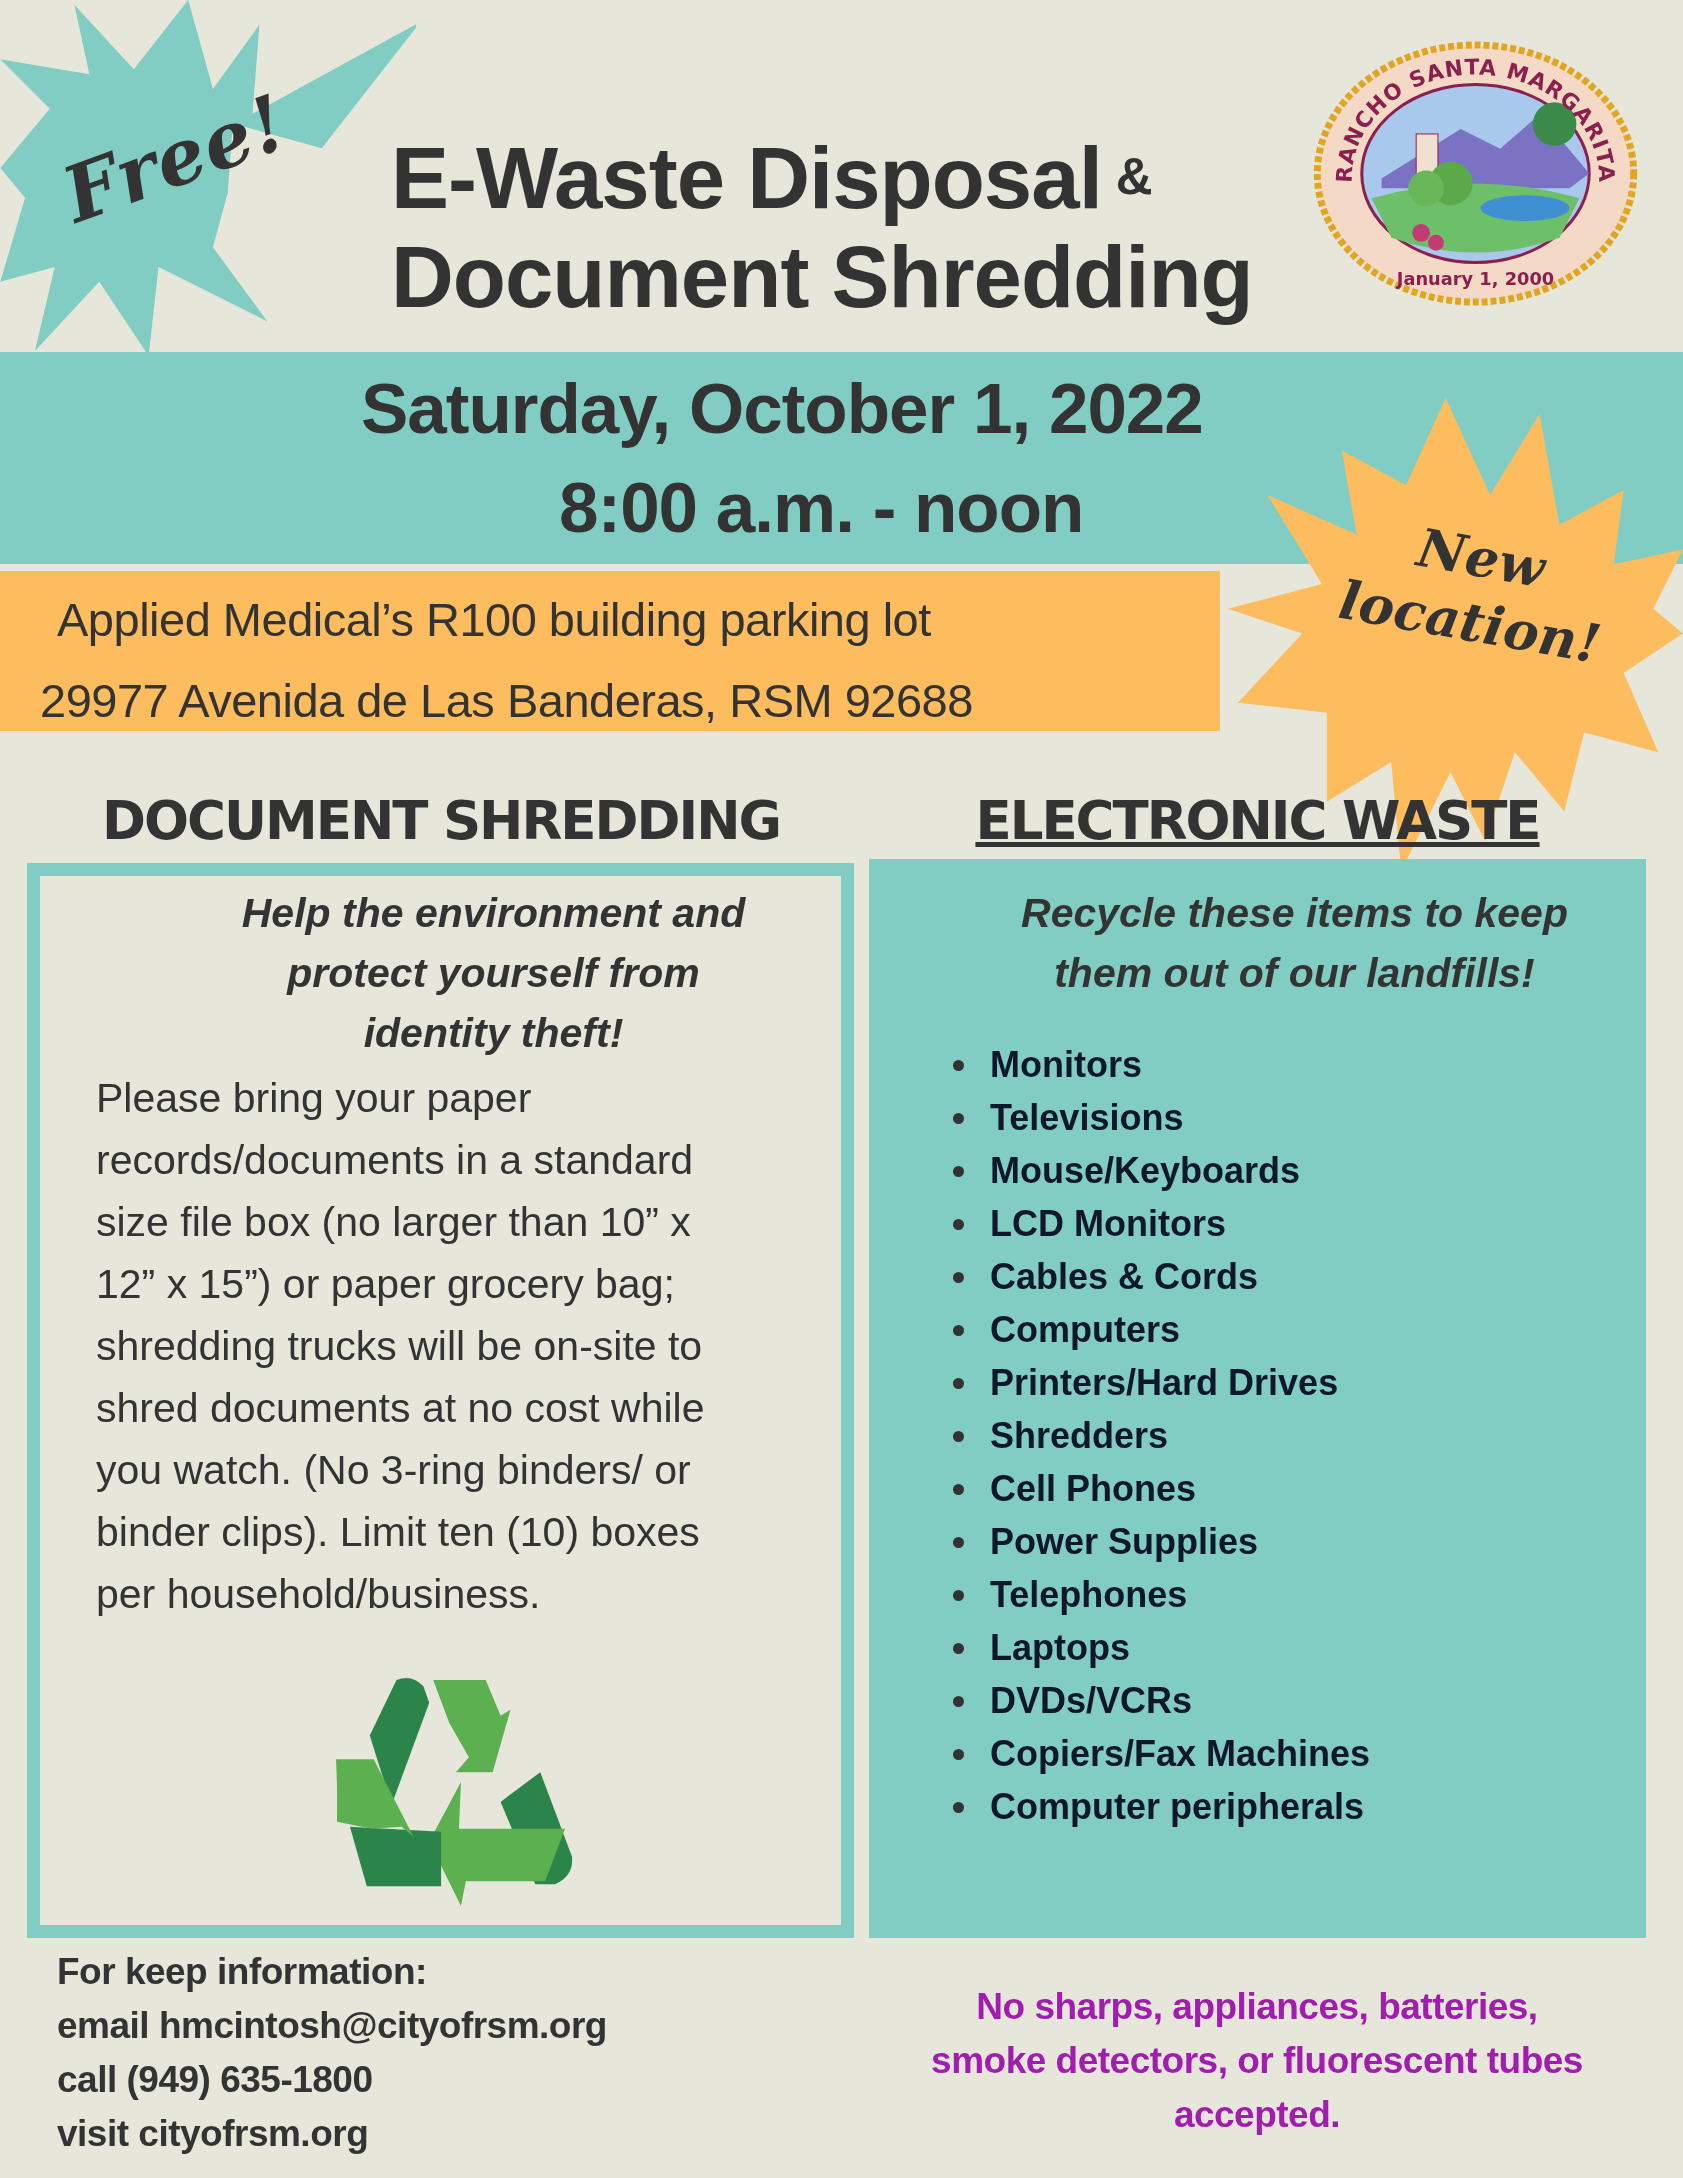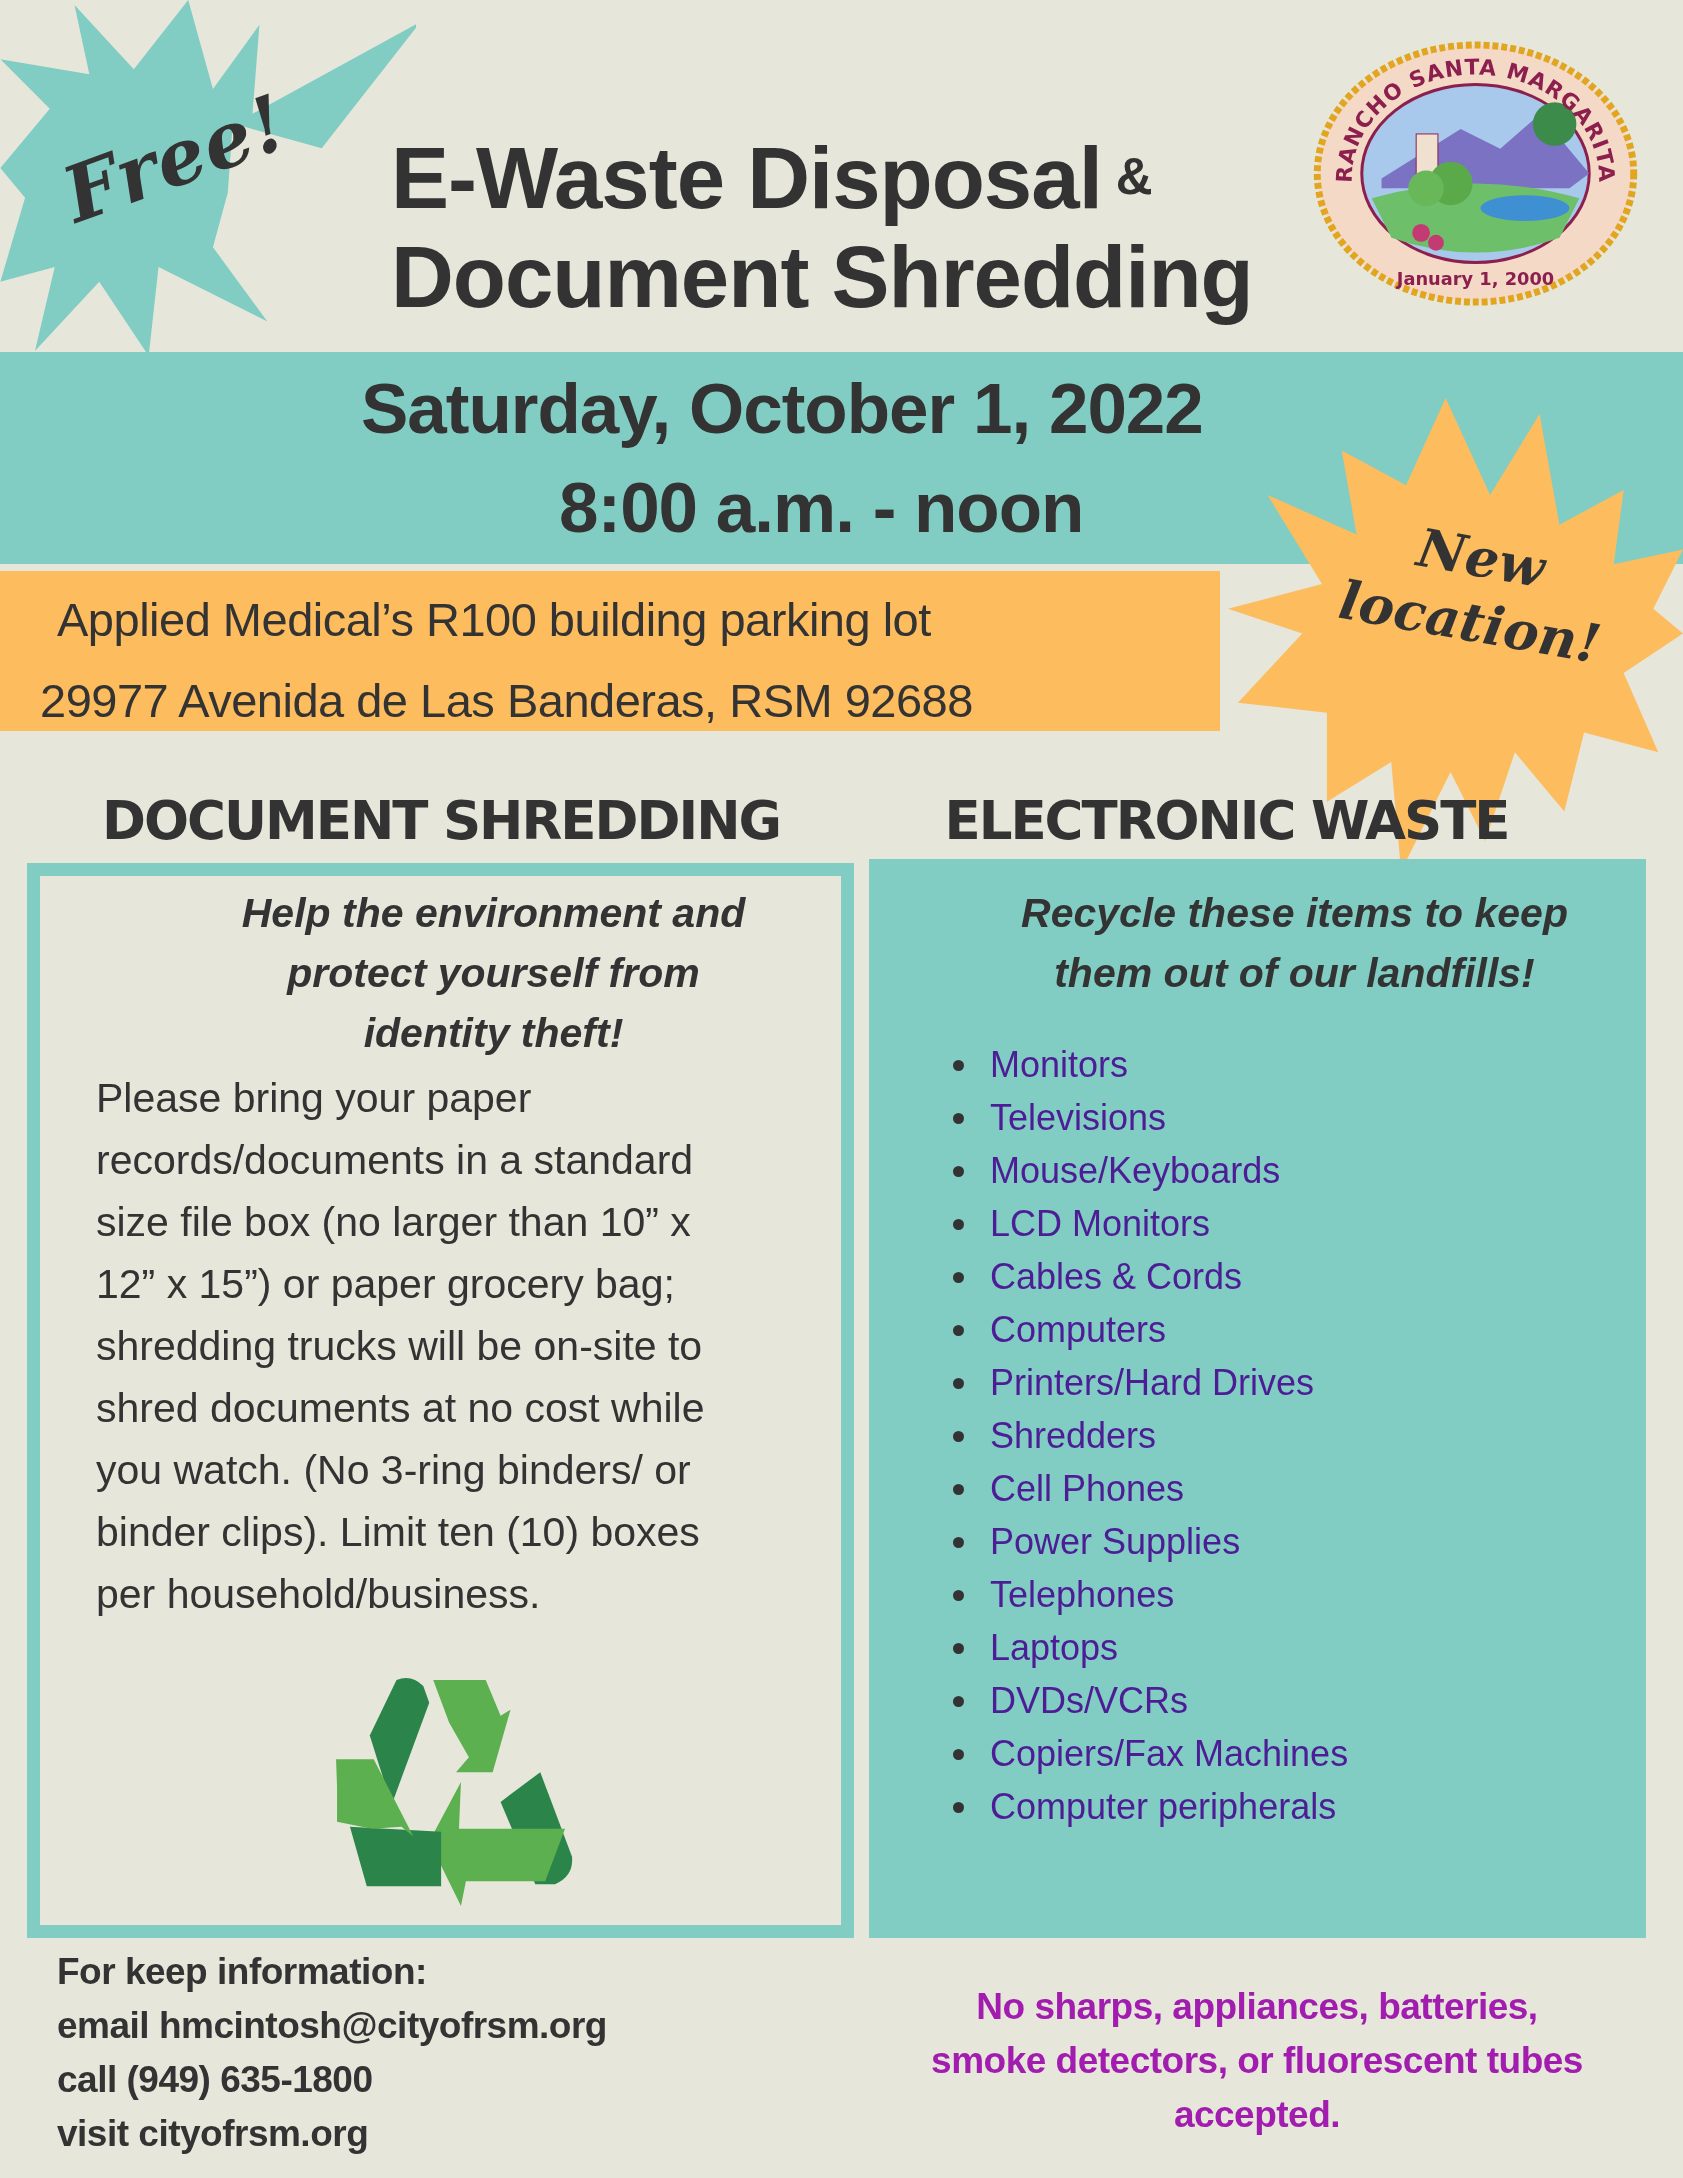--- a/index.html
+++ b/index.html
@@ -46,21 +46,21 @@
   .newloc {
     position: absolute; left: 1337px; top: 525px; width: 277px; text-align: center;
     font-family: "DejaVu Serif", serif; font-style: italic; font-weight: bold;
     font-size: 53px; line-height: 65px; color: #333; transform: rotate(10deg);
   }
   .section-head {
     position: absolute; top: 790px; font-family: "DejaVu Sans", sans-serif; font-weight: bold;
     font-size: 53px; color: #333; letter-spacing: -2px; text-align: center;
   }
   .section-head.left { left: 27px; width: 828px; }
-  .section-head.right { left: 838px; width: 777px; }
+  .section-head.right { left: 869px; width: 777px; text-decoration: underline; }
   .box-left {
     position: absolute; left: 27px; top: 863px; width: 801px; height: 1049px;
     border: 13px solid #81cdc3; background: #e6e7da;
   }
   .box-right {
     position: absolute; left: 869px; top: 859px; width: 777px; height: 1079px;
     background: #81cdc3;
   }
   .lead {
     position: absolute; text-align: center; font-style: italic; font-weight: bold;
@@ -70,21 +70,21 @@
   .lead.right { left: 869px; width: 771px; top: 883px; }
   .body-text {
     position: absolute; left: 96px; top: 1067px; width: 713px;
     font-size: 41px; line-height: 62px; color: #333;
   }
   .recycle { position: absolute; left: 332px; top: 1678px; width: 248px; height: 228px; }
   .ewaste-list {
     position: absolute; left: 950px; top: 1038px; margin: 0; padding: 0; list-style: none;
   }
   .ewaste-list li {
-    font-weight: normal; font-size: 36px; line-height: 53px; color: #4c1d95; position: relative;
+    font-weight: bold; font-size: 36px; line-height: 53px; color: #0f172a; position: relative;
     padding-left: 40px;
   }
   .ewaste-list li .bullet {
     position: absolute; left: 3px; top: 22px; width: 11px; height: 11px; border-radius: 50%;
     background: #333;
   }
   .info {
     position: absolute; left: 57px; top: 1945px; font-weight: bold; font-size: 37px;
     line-height: 54px; color: #333; letter-spacing: -0.5px;
   }

